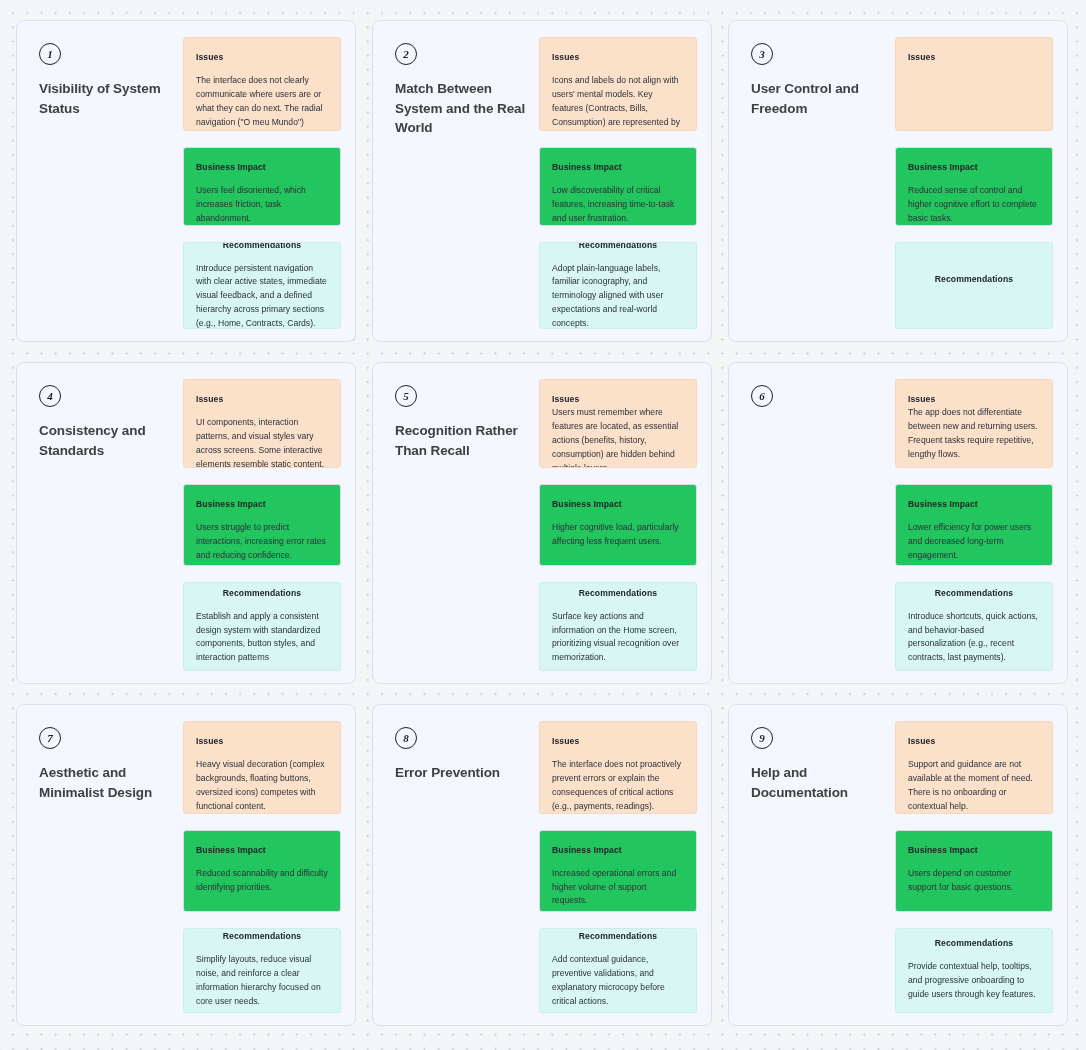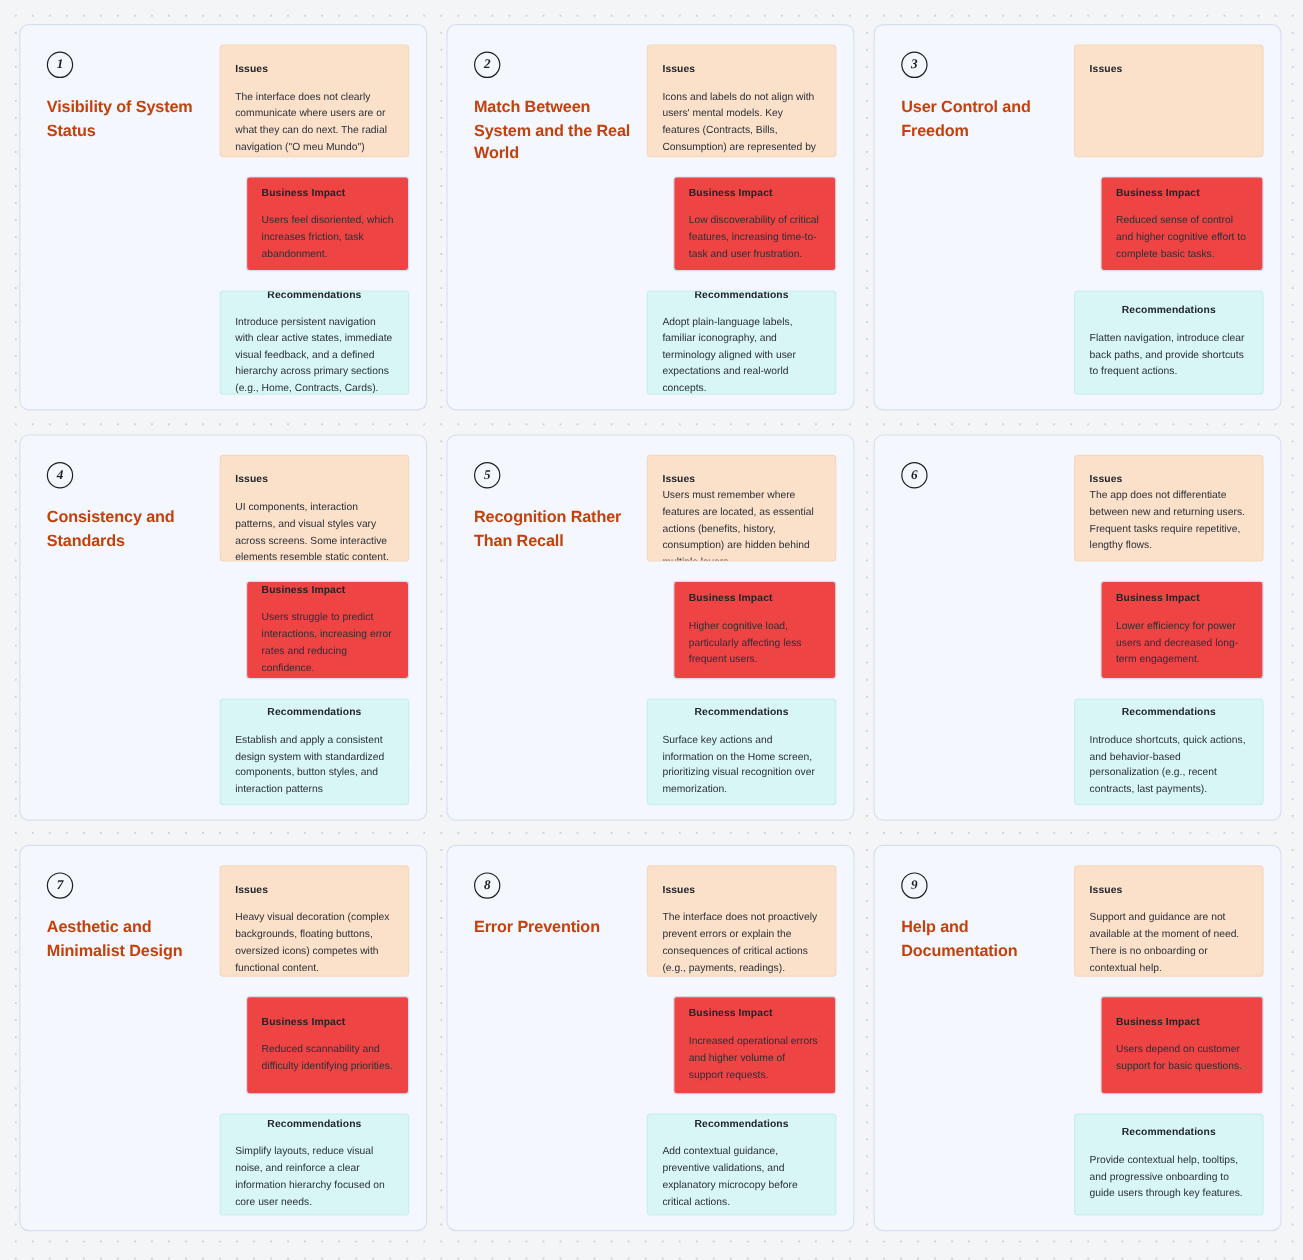--- a/index.html
+++ b/index.html
@@ -64,21 +64,21 @@
     font-weight: 700;
     color: #1d1f23;
     line-height: 1;
     margin-bottom: 14px;
   }
 
   .panel-title {
     font-size: 13.5px;
     font-weight: 700;
     line-height: 1.45;
-    color: #c2410c;
+    color: #404040;
     letter-spacing: -0.1px;
   }
 
   .panel-right {
     flex: 1 1 auto;
     display: flex;
     flex-direction: column;
     gap: 16px;
     min-width: 0;
   }
@@ -90,24 +90,23 @@
     flex-direction: column;
     overflow: hidden;
   }
 
   .card-issues {
     background: #fbe0ca;
     border: 1px solid #f7d7bd;
   }
 
   .card-impact {
-    background: #ef4444;
+    background: #22c55e;
     border: 1px solid #d6dced;
-    justify-content: center;
-    margin-left: 22px;
+    justify-content: flex-start;
   }
 
   .card-reco {
     background: #d7f6f4;
     border: 1px solid #c9efec;
     justify-content: center;
     align-items: center;
   }
 
   .card-label {
@@ -199,21 +198,20 @@
     <div class="panel-right">
       <div class="card card-issues">
         <div class="card-label">Issues</div>
       </div>
       <div class="card card-impact">
         <div class="card-label">Business Impact</div>
         <div class="card-body">Reduced sense of control and higher cognitive effort to complete basic tasks.</div>
       </div>
       <div class="card card-reco">
         <div class="card-label">Recommendations</div>
-        <div class="card-body">Flatten navigation, introduce clear back paths, and provide shortcuts to frequent actions.</div>
       </div>
     </div>
   </div>
 
   <div class="panel r2 p4" style="grid-column:2;grid-row:4">
     <div class="panel-left">
       <div class="badge">4</div>
       <div class="panel-title">Consistency and Standards</div>
     </div>
     <div class="panel-right">

